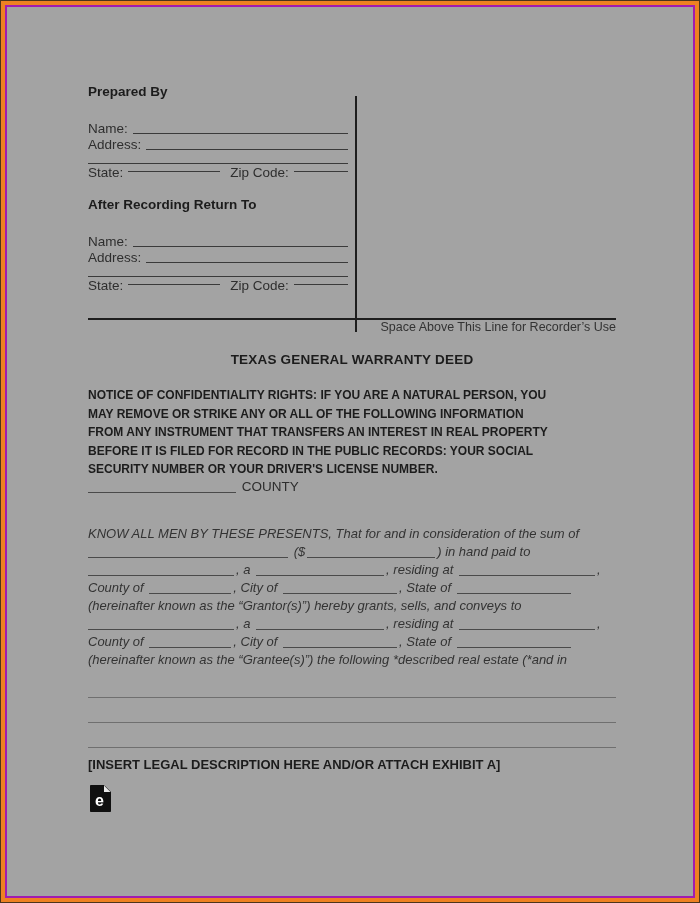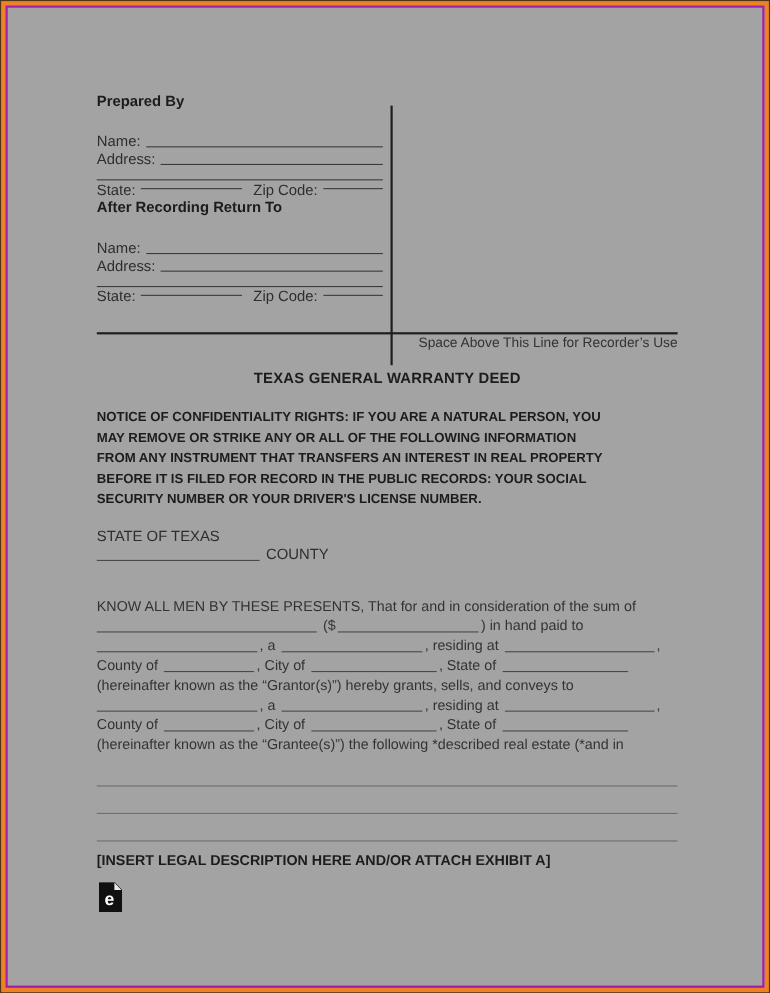--- a/index.html
+++ b/index.html
@@ -60,21 +60,21 @@
     margin-bottom: 2px;
     height: 1px;
   }
   .fill.fixed { flex: none; }
   .zip-lbl { margin-left: 10px; }
   .frow-line {
     height: 12px;
     border-bottom: 1px solid #3a3a3a;
   }
   .state-row { height: 17px; align-items: center; }
-  .return-heading { }
+  .return-heading { margin-top: 16px; }
 
   .main-rule {
     margin-top: 24px;
     height: 0;
     border-bottom: 2px solid #1e1e1e;
   }
   .space-note {
     text-align: right;
     font-size: 12.5px;
     color: #333;
@@ -101,20 +101,21 @@
   }
 
   .state-of { margin-top: 17px; font-size: 13.5px; line-height: 16px; color: #2e2e2e; }
   .county-row { height: 17px; font-size: 13.5px; color: #2e2e2e; white-space: nowrap; }
 
   .deed-par {
     margin-top: 29px;
     font-size: 13px;
     line-height: 18px;
     color: #333;
+    font-style: italic;
   }
   .bline { height: 18px; white-space: nowrap; }
 
   .blank {
     display: inline-block;
     height: 12px;
     border-bottom: 1px solid #4a4a4a;
     margin: 0 2px -2px 2px;
     vertical-align: baseline;
   }
@@ -197,21 +198,20 @@
       <div class="deed-title">TEXAS GENERAL WARRANTY DEED</div>
 
       <div class="notice">
         <div>NOTICE OF CONFIDENTIALITY RIGHTS: IF YOU ARE A NATURAL PERSON, YOU</div>
         <div>MAY REMOVE OR STRIKE ANY OR ALL OF THE FOLLOWING INFORMATION</div>
         <div>FROM ANY INSTRUMENT THAT TRANSFERS AN INTEREST IN REAL PROPERTY</div>
         <div>BEFORE IT IS FILED FOR RECORD IN THE PUBLIC RECORDS: YOUR SOCIAL</div>
         <div>SECURITY NUMBER OR YOUR DRIVER'S LICENSE NUMBER.</div>
       </div>
 
-      <div class="state-of">STATE OF TEXAS</div>
       <div class="county-row">
         <span class="blank" style="width:148px; margin-left:0;"></span>
         <span>COUNTY</span>
       </div>
 
       <div class="deed-par">
         <div class="bline">
           <span>KNOW ALL MEN BY THESE PRESENTS, That for and in consideration of the sum of</span>
         </div>
         <div class="bline">

